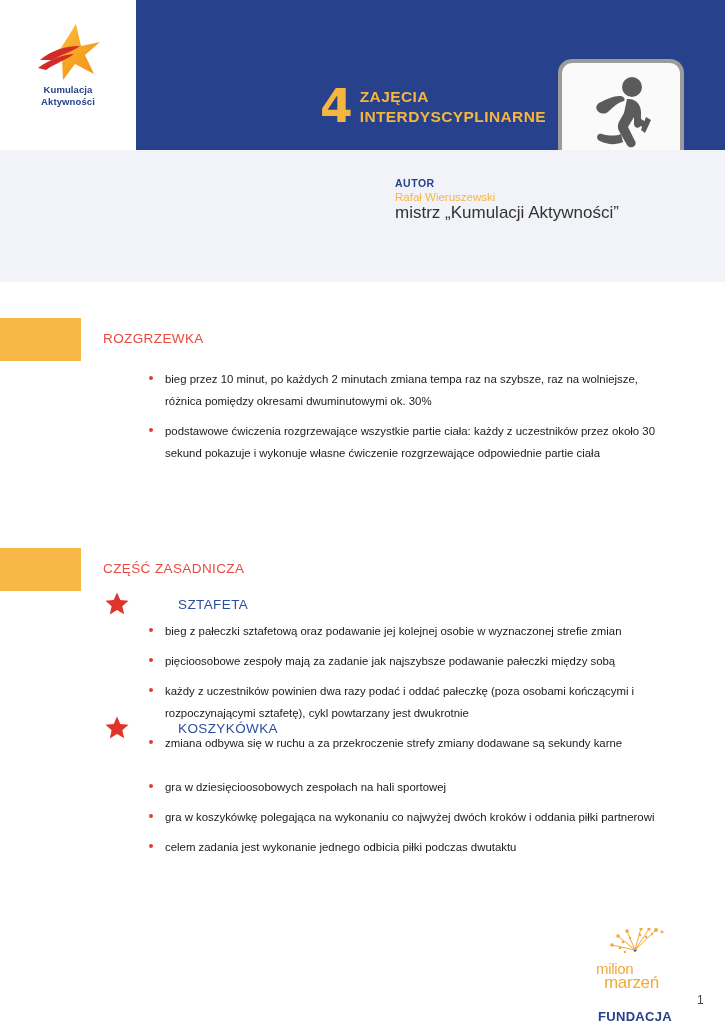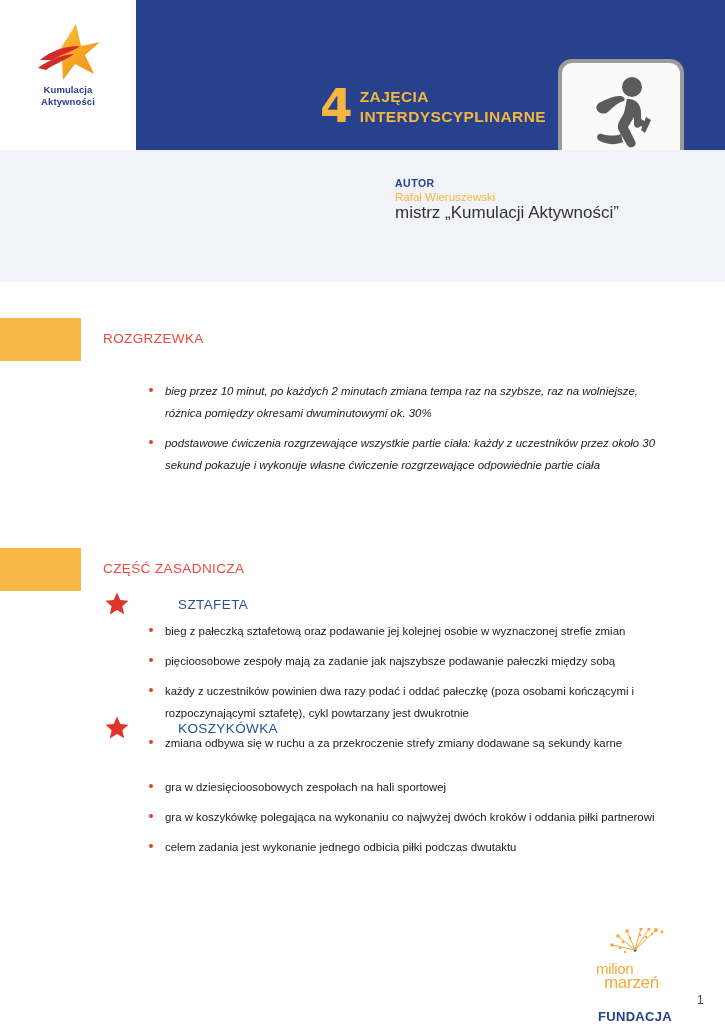--- a/index.html
+++ b/index.html
@@ -261,39 +261,39 @@
 <div class="author-band"></div>
 <div class="author-block">
   <div class="author-label">AUTOR</div>
   <div class="author-name">Rafał Wieruszewski</div>
   <div class="author-role">mistrz „Kumulacji Aktywności”</div>
 </div>
 
 <div class="accent-bar" style="top:318px;"></div>
 <div class="section-heading" style="top:331px;">ROZGRZEWKA</div>
 
-<ul class="bullets" style="left:147px; top:380px; width:520px;font-style:italic;">
+<ul class="bullets" style="left:147px; top:368px; width:520px;">
   <li>bieg przez 10 minut, po każdych 2 minutach zmiana tempa raz na szybsze, raz na wolniejsze, różnica pomiędzy okresami dwuminutowymi ok. 30%</li>
   <li>podstawowe ćwiczenia rozgrzewające wszystkie partie ciała: każdy z uczestników przez około 30 sekund pokazuje i wykonuje własne ćwiczenie rozgrzewające odpowiednie partie ciała</li>
 </ul>
 
 <div class="accent-bar" style="top:548px;"></div>
 <div class="section-heading" style="top:561px;">CZĘŚĆ ZASADNICZA</div>
 
 <div class="sub-heading-row" style="top:592px;">
   <span class="star-icon">
     <svg width="24" height="24" viewBox="0 0 24 24">
       <path d="M12 0.5 L15.3 8.1 L23.5 8.8 L17.3 14.2 L19.2 22.3 L12 18 L4.8 22.6 L6.6 14.2 L0.5 8.8 L8.7 8.1 Z" fill="#E0342B"></path>
     </svg>
   </span>
   <span class="sub-heading-text">SZTAFETA</span>
 </div>
 
 <ul class="bullets" style="left:147px; top:620px; width:520px;">
-  <li>bieg z pałeczką sztafetową oraz podawanie jej kolejnej osobie w wyznaczonej strefie zmian</li>
+  <li>bieg z pałeczki sztafetową oraz podawanie jej kolejnej osobie w wyznaczonej strefie zmian</li>
   <li>pięcioosobowe zespoły mają za zadanie jak najszybsze podawanie pałeczki między sobą</li>
   <li>każdy z uczestników powinien dwa razy podać i oddać pałeczkę (poza osobami kończącymi i rozpoczynającymi sztafetę), cykl powtarzany jest dwukrotnie</li>
   <li>zmiana odbywa się w ruchu a za przekroczenie strefy zmiany dodawane są sekundy karne</li>
 </ul>
 
 <div class="sub-heading-row" style="top:716px;text-align:right;">
   <span class="star-icon">
     <svg width="24" height="24" viewBox="0 0 24 24">
       <path d="M12 0.5 L15.3 8.1 L23.5 8.8 L17.3 14.2 L19.2 22.3 L12 18 L4.8 22.6 L6.6 14.2 L0.5 8.8 L8.7 8.1 Z" fill="#E0342B"></path>
     </svg>

